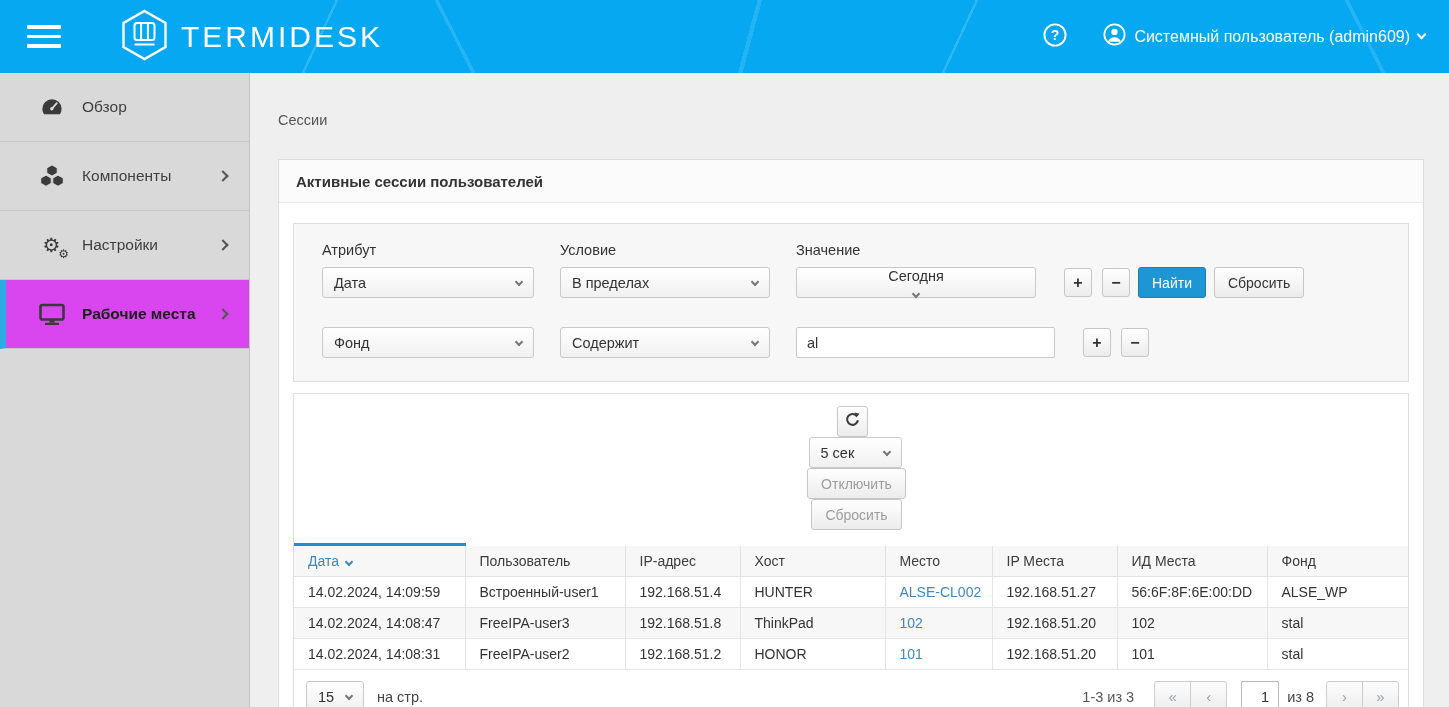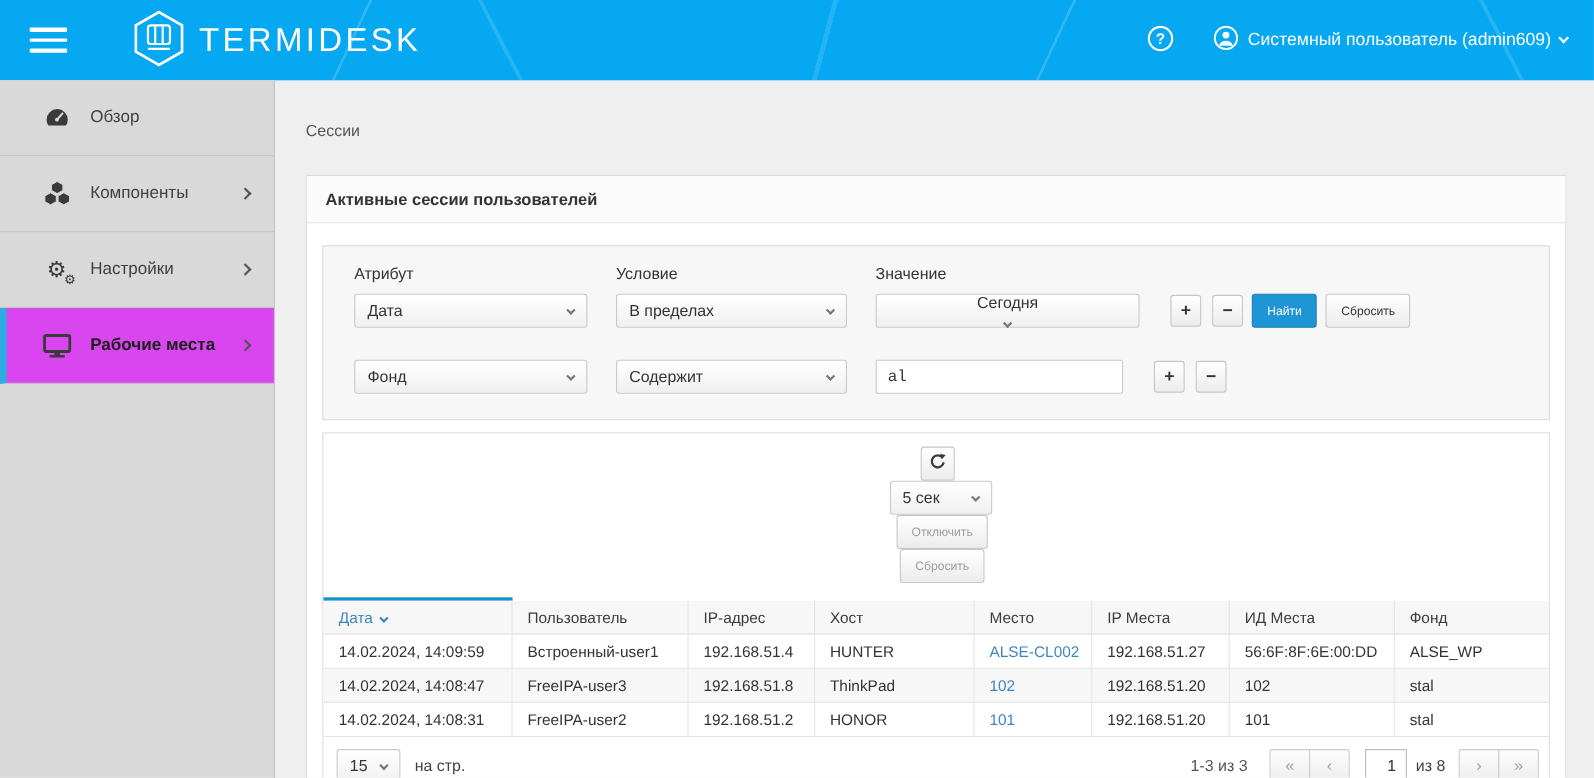--- a/index.html
+++ b/index.html
@@ -49,25 +49,25 @@
   
   .filter-panel { border:1px solid #ddd; background:#f7f7f7; padding:18px 20px 23px 28px; }
   .filter-row { display:flex; align-items:flex-end; }
   .filter-row.row2 { margin-top:29px; }
   .field { margin-right:26px; }
   .field-label { font-size:14.5px; color:#333; margin-bottom:9px; }
   .select { height:31px; background:linear-gradient(#fff,#f0f0f0); border:1px solid #c9c9c9; border-radius:3px;
     display:flex; align-items:center; justify-content:space-between; padding:0 11px; font-size:14.5px; color:#333; cursor:pointer; }
   .sel-chev { width:6px; height:6px; color:#777; margin-top:-2px; }
   .w-attr { width:212px; } .w-cond { width:210px; } .w-val { width:240px;flex-direction:column; }
-  .text-input { width:225px; height:31px; border:1px solid #c9c9c9; border-radius:2px; background:#fff;
-    padding:0 10px; font-size:14.5px; color:#333; font-family:Liberation Mono, monospace; }
+  .text-input { width:259px; height:31px; border:1px solid #c9c9c9; border-radius:2px; background:#fff;
+    padding:0 10px; font-size:14.5px; color:#333; font-family:Liberation Sans, sans-serif; }
   .btn-row { display:flex; align-items:flex-end; margin-left:2px; }
   .btn { height:31px; background:linear-gradient(#fff,#ececec); border:1px solid #c6c6c6; border-radius:3px;
-    font-size:11px; color:#333; padding:0 13px; cursor:pointer; font-family:"Liberation Sans", sans-serif; }
+    font-size:14px; color:#333; padding:0 13px; cursor:pointer; font-family:"Liberation Sans", sans-serif; }
   .btn-sq { width:28px; height:29px; padding:0; font-weight:bold; font-size:16px; margin-bottom:1px; }
   .btn-sq + .btn-sq { margin-left:10px; }
   .btn-primary { background:var(--button-blue); border-color:#1a7fb4; color:#fff; margin-left:8px; }
   .btn-plain { margin-left:8px; }
   .btn-disabled { color:#9d9d9d; margin-left:8px; }
 
   
   .table-panel { border:1px solid #ddd; background:#fff; margin-top:11px; }
   .toolbar { display:flex; align-items:center; padding:12px 27px 13px 30px;flex-direction:column; }
   .btn-icon { width:31px; height:31px; padding:0; display:flex; align-items:center; justify-content:center; }

